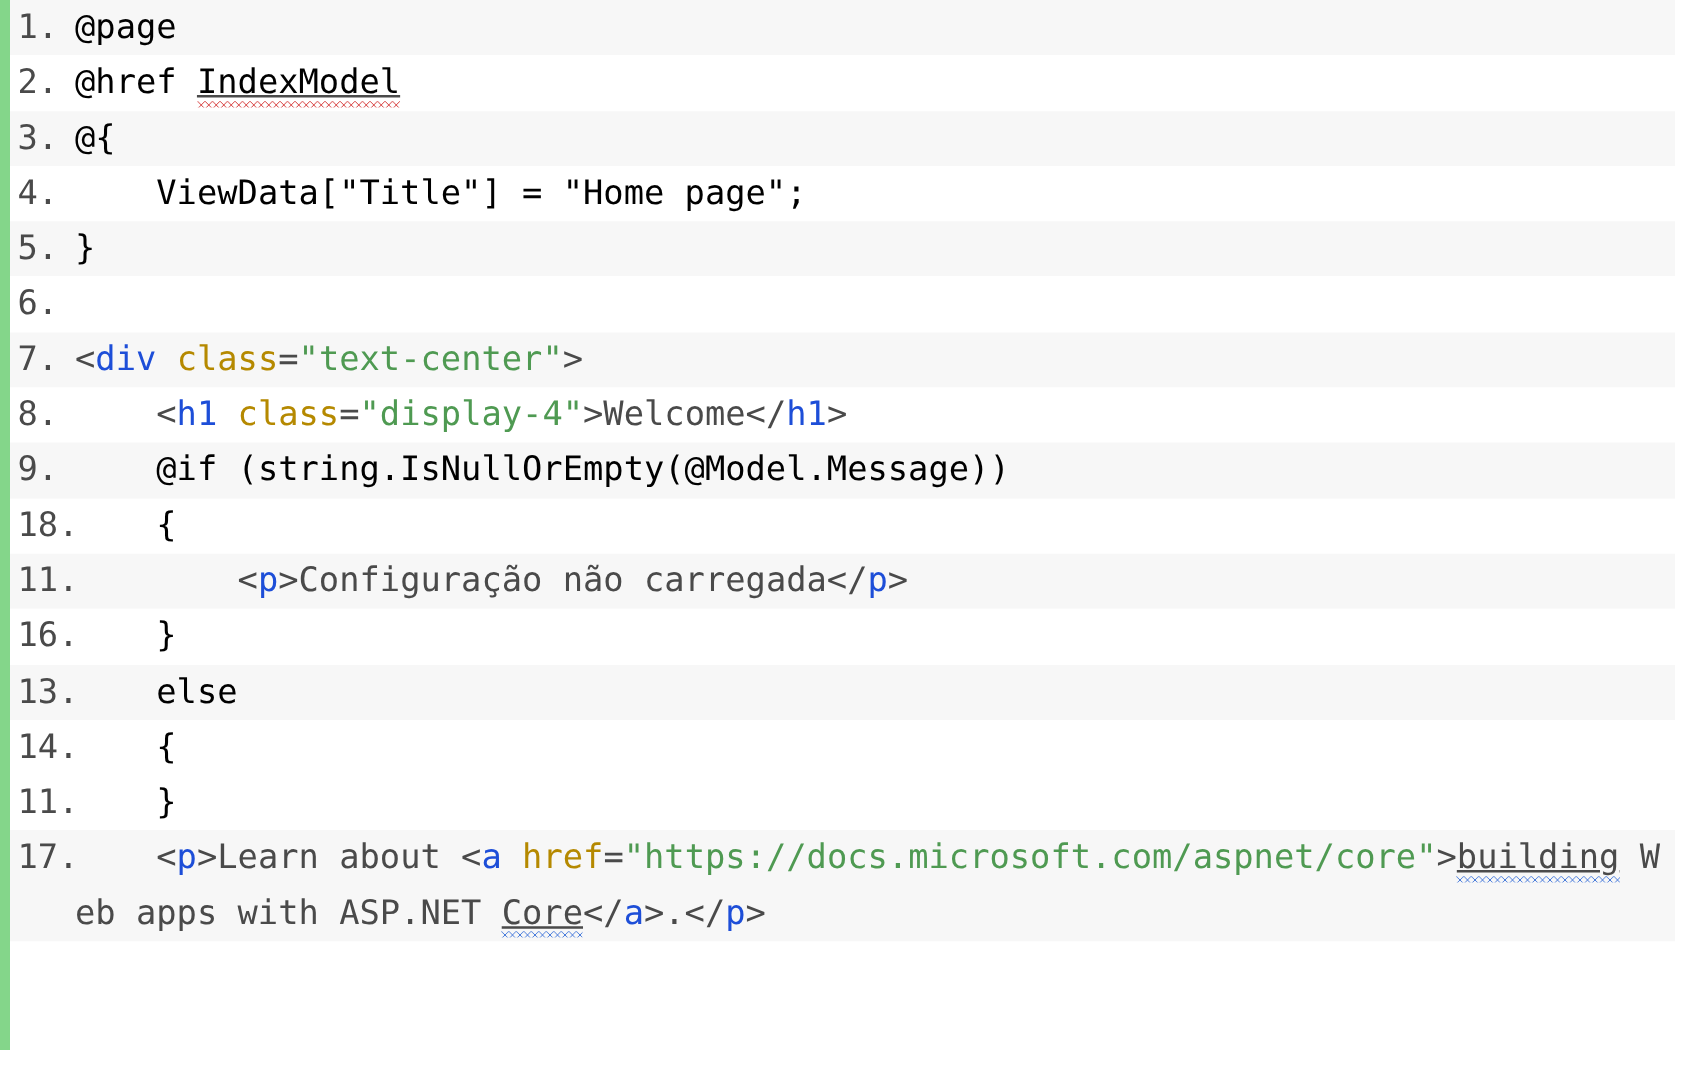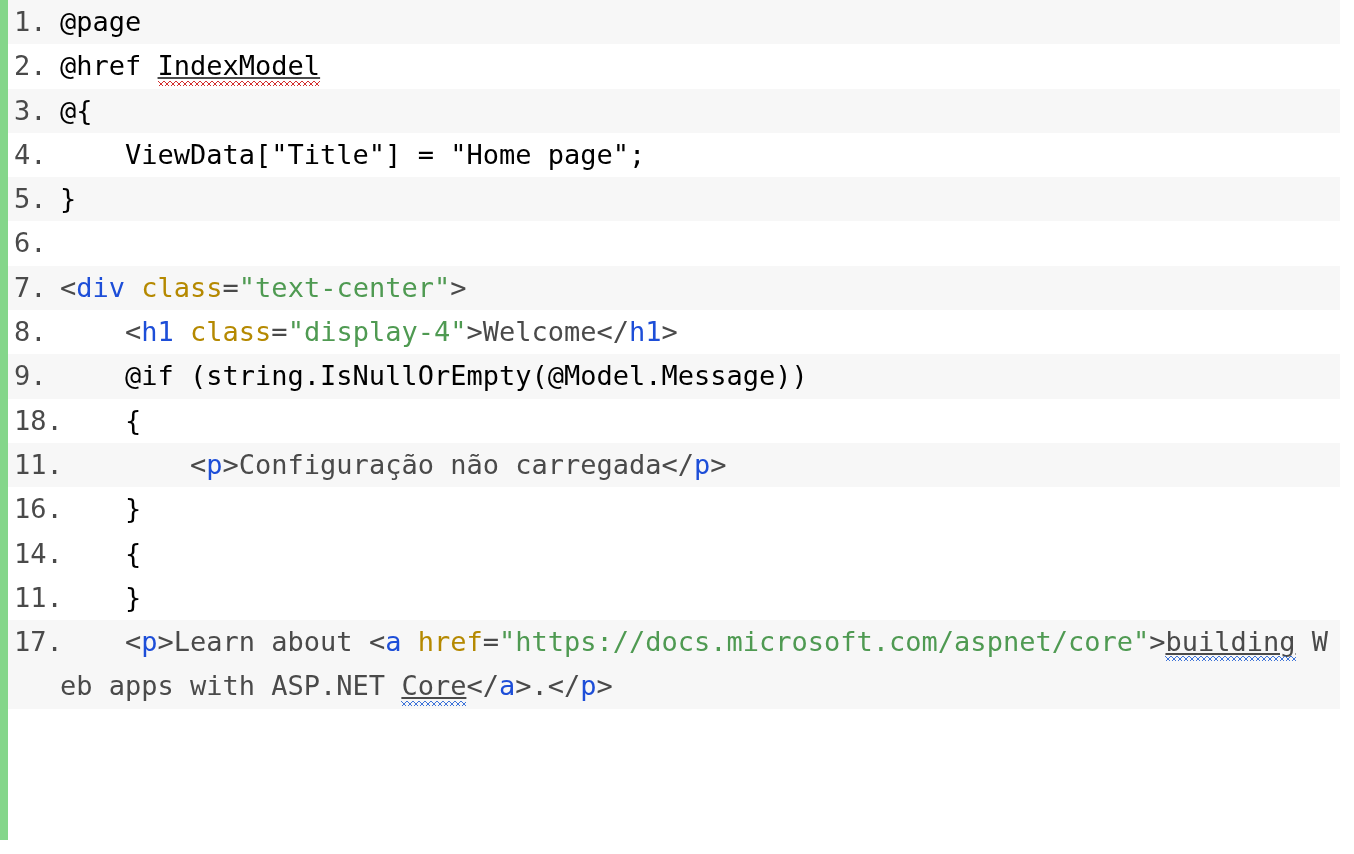--- a/index.html
+++ b/index.html
@@ -128,17 +128,18 @@
       <div class="code-line stripe"><span class="line-number">3.</span><span class="line-code"><span class="tok-plain">@{</span></span></div>
       <div class="code-line"><span class="line-number">4.</span><span class="line-code"><span class="tok-plain">    ViewData["Title"] = "Home page";</span></span></div>
       <div class="code-line stripe"><span class="line-number">5.</span><span class="line-code"><span class="tok-plain">}</span></span></div>
       <div class="code-line"><span class="line-number">6.</span><span class="line-code"></span></div>
       <div class="code-line stripe"><span class="line-number">7.</span><span class="line-code"><span class="tok-punct">&lt;</span><span class="tok-tag">div</span><span class="tok-plain"> </span><span class="tok-attr">class</span><span class="tok-punct">=</span><span class="tok-value">"text-center"</span><span class="tok-punct">&gt;</span></span></div>
       <div class="code-line"><span class="line-number">8.</span><span class="line-code"><span class="tok-punct">    &lt;</span><span class="tok-tag">h1</span><span class="tok-plain"> </span><span class="tok-attr">class</span><span class="tok-punct">=</span><span class="tok-value">"display-4"</span><span class="tok-punct">&gt;Welcome&lt;/</span><span class="tok-tag">h1</span><span class="tok-punct">&gt;</span></span></div>
       <div class="code-line stripe"><span class="line-number">9.</span><span class="line-code"><span class="tok-plain">    @if (string.IsNullOrEmpty(@Model.Message))</span></span></div>
       <div class="code-line"><span class="line-number">18.</span><span class="line-code"><span class="tok-plain">    {</span></span></div>
       <div class="code-line stripe"><span class="line-number">11.</span><span class="line-code"><span class="tok-punct">        &lt;</span><span class="tok-tag">p</span><span class="tok-punct">&gt;Configuração não carregada&lt;/</span><span class="tok-tag">p</span><span class="tok-punct">&gt;</span></span></div>
       <div class="code-line"><span class="line-number">16.</span><span class="line-code"><span class="tok-plain">    }</span></span></div>
+      <div class="code-line stripe"><span class="line-number">13.</span><span class="line-code"><span class="tok-plain">    else</span></span></div>
       <div class="code-line"><span class="line-number">14.</span><span class="line-code"><span class="tok-plain">    {</span></span></div>
       <div class="code-line"><span class="line-number">11.</span><span class="line-code"><span class="tok-plain">    }</span></span></div>
       <div class="code-line stripe"><span class="line-number">17.</span><span class="line-code"><span class="tok-punct">    &lt;</span><span class="tok-tag">p</span><span class="tok-punct">&gt;Learn about &lt;</span><span class="tok-tag">a</span><span class="tok-plain"> </span><span class="tok-attr">href</span><span class="tok-punct">=</span><span class="tok-value">"https://docs.microsoft.com/aspnet/core"</span><span class="tok-punct">&gt;</span><span class="tok-punct squiggle-blue">building</span><span class="tok-punct"> Web apps with ASP.NET </span><span class="tok-punct squiggle-blue">Core</span><span class="tok-punct">&lt;/</span><span class="tok-tag">a</span><span class="tok-punct">&gt;.&lt;/</span><span class="tok-tag">p</span><span class="tok-punct">&gt;</span></span></div>
     </div>
 </div>
 
 </body></html>

